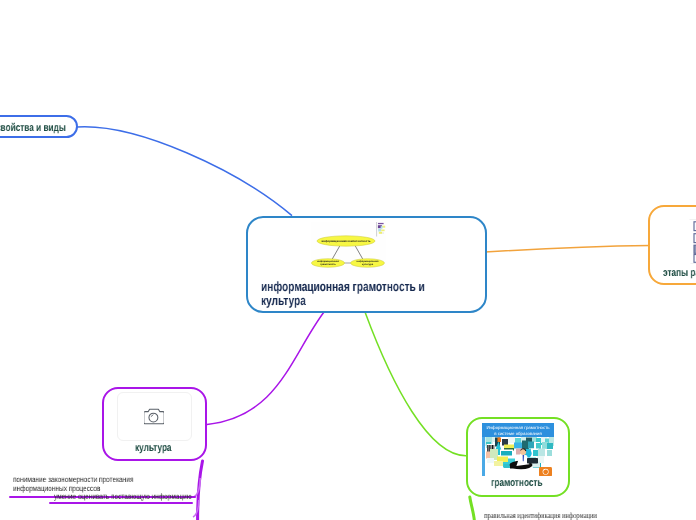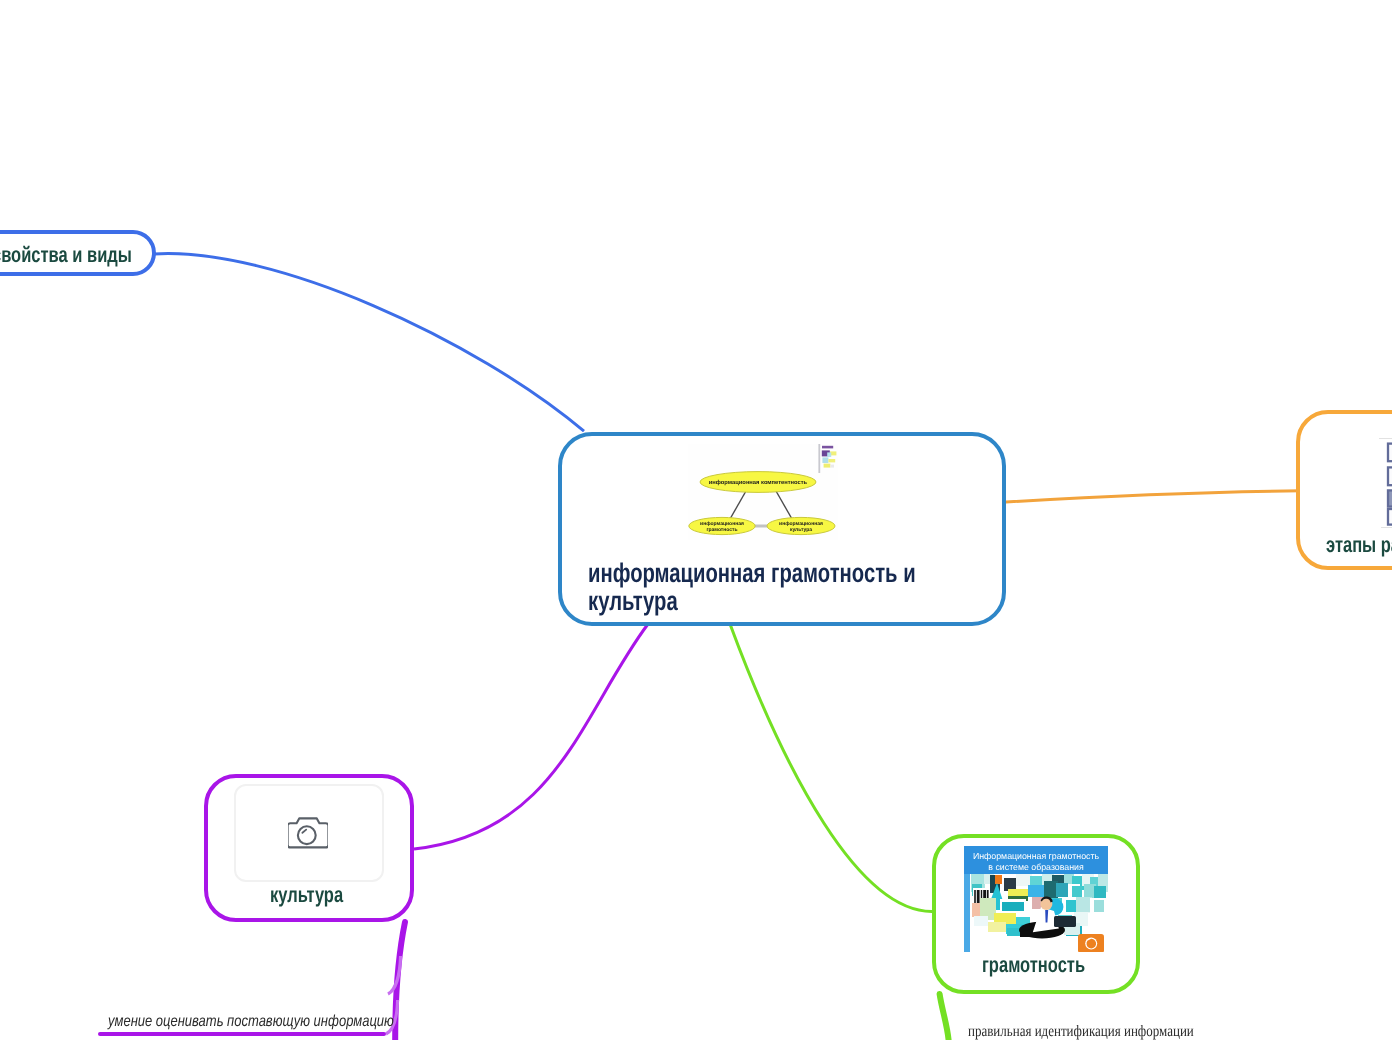--- a/index.html
+++ b/index.html
@@ -8,22 +8,22 @@
        -webkit-font-smoothing:antialiased;text-rendering:geometricPrecision;}
   #canvas{position:relative;width:696px;height:520px;overflow:hidden;}
   svg.edges{position:absolute;left:0;top:0;width:696px;height:520px;overflow:visible;}
   .node{position:absolute;box-sizing:border-box;background:#fff;border-style:solid;}
   .lbl{font-weight:bold;white-space:nowrap;display:inline-block;
        transform:scaleX(0.75);transform-origin:left center;
        -webkit-font-smoothing:antialiased;will-change:transform;}
   *{-webkit-font-smoothing:antialiased;}
 
   
-  #central{left:246px;top:216px;width:224px;height:97px;border-width:2px;
-           border-color:#2e86c8;border-radius:17px;margin-left:33px;}
+  #central{left:246px;top:216px;width:241px;height:97px;border-width:2px;
+           border-color:#2e86c8;border-radius:17px;}
   #central .ctext{position:absolute;left:13px;top:62px;color:#16294f;
       font-size:13.5px;line-height:13.6px;}
   #central .ctext .lbl{display:block;transform-origin:left center;}
   #central .thumbwrap{position:absolute;left:63px;top:4px;width:75px;height:48px;}
 
   
   #n-left{left:-18px;top:115px;width:95.5px;height:23px;border-width:2px;
           border-color:#3d6ee8;border-radius:12px;}
   #n-left .wrap{position:absolute;left:12px;top:1px;white-space:nowrap;}
   #n-left .lbl{font-size:11px;color:#1b4a40;}
@@ -52,21 +52,21 @@
   #n-green .lbl{font-size:11px;color:#1b4a40;}
 
   
   .leaf{position:absolute;}
   .leaf .ltxt{font-weight:normal;font-size:8px;color:#2b2b2b;display:block;
       line-height:9.2px;white-space:nowrap;transform:scaleX(0.812);transform-origin:left center;
       -webkit-font-smoothing:antialiased;will-change:transform;}
   .leaf .uline{position:absolute;height:2px;border-radius:1px;}
   #leaf1{left:13px;top:475px;}
   #leaf1 .uline{left:-4px;top:21px;width:187px;background:#a915e8;}
-  #leaf2{left:54px;top:506px;font-style:italic;}
+  #leaf2{left:54px;top:492px;}
   #leaf2 .uline{left:-5px;top:10px;width:144px;background:#a915e8;}
   #leaf3{left:484px;top:511px;font-family:Liberation Serif, serif;}
 </style>
 </head>
 <body>
 
 <div id="canvas">
 
   <svg class="edges" viewBox="0 0 696 520">
     <path d="M 77,127 C 136.6,123.2 237.9,170 292,215.6" fill="none" stroke="#3d6ee8" stroke-width="1.5"></path>
@@ -258,20 +258,25 @@
         <circle cx="64.6" cy="48.8" r="3.0" fill="#ffffff"></circle>
         <path d="M64.6 46.4 a2.4 2.4 0 1 1 -1.9 1.0z" fill="#ed8120"></path>
         </g>
       </svg>
     </div>
     <div class="wrap">
       <span class="lbl">грамотность</span>
     </div>
   </div>
 
+  <div class="leaf" id="leaf1">
+    <span class="ltxt">понимание закономерности протекания</span>
+    <span class="ltxt">информационных процессов</span>
+    <div class="uline"></div>
+  </div>
   <div class="leaf" id="leaf2">
     <span class="ltxt">умение оценивать поставющую информацию</span>
     <div class="uline"></div>
   </div>
   <div class="leaf" id="leaf3">
     <span class="ltxt">правильная идентификация информации</span>
   </div>
 
 </div>
 

